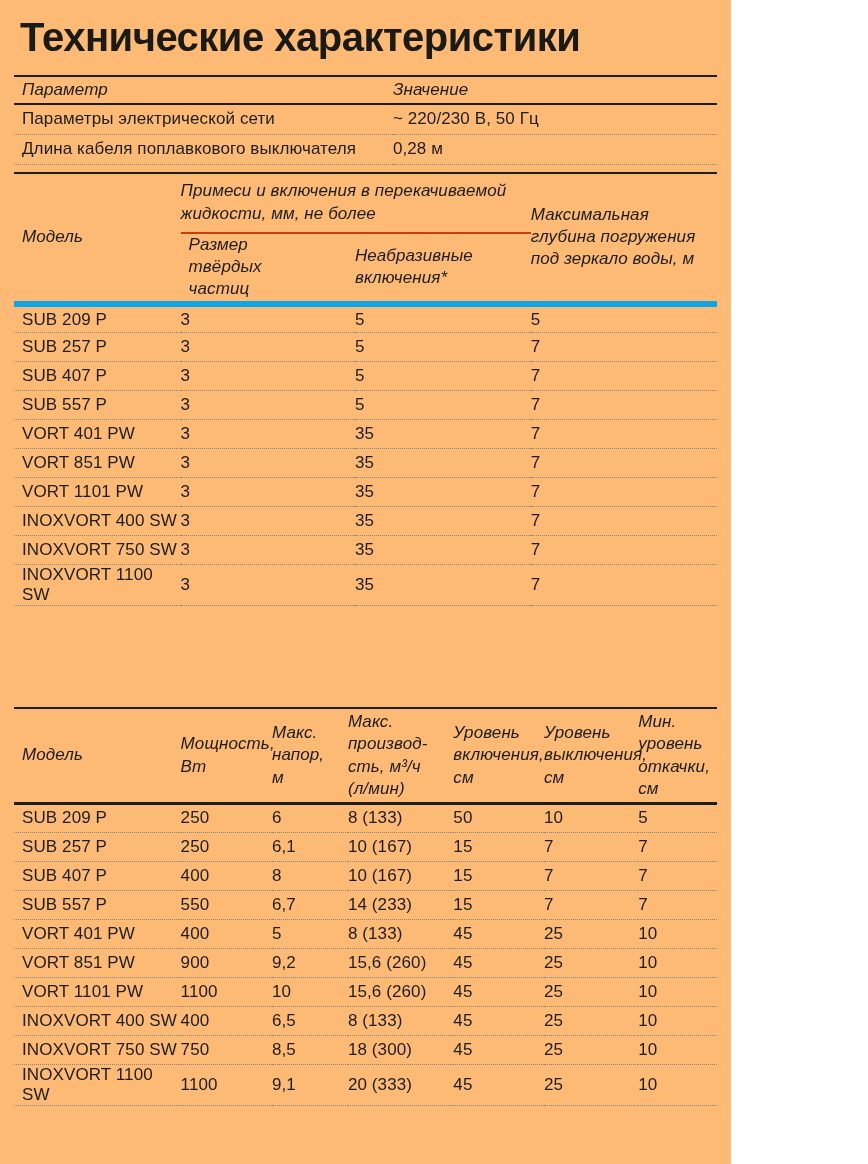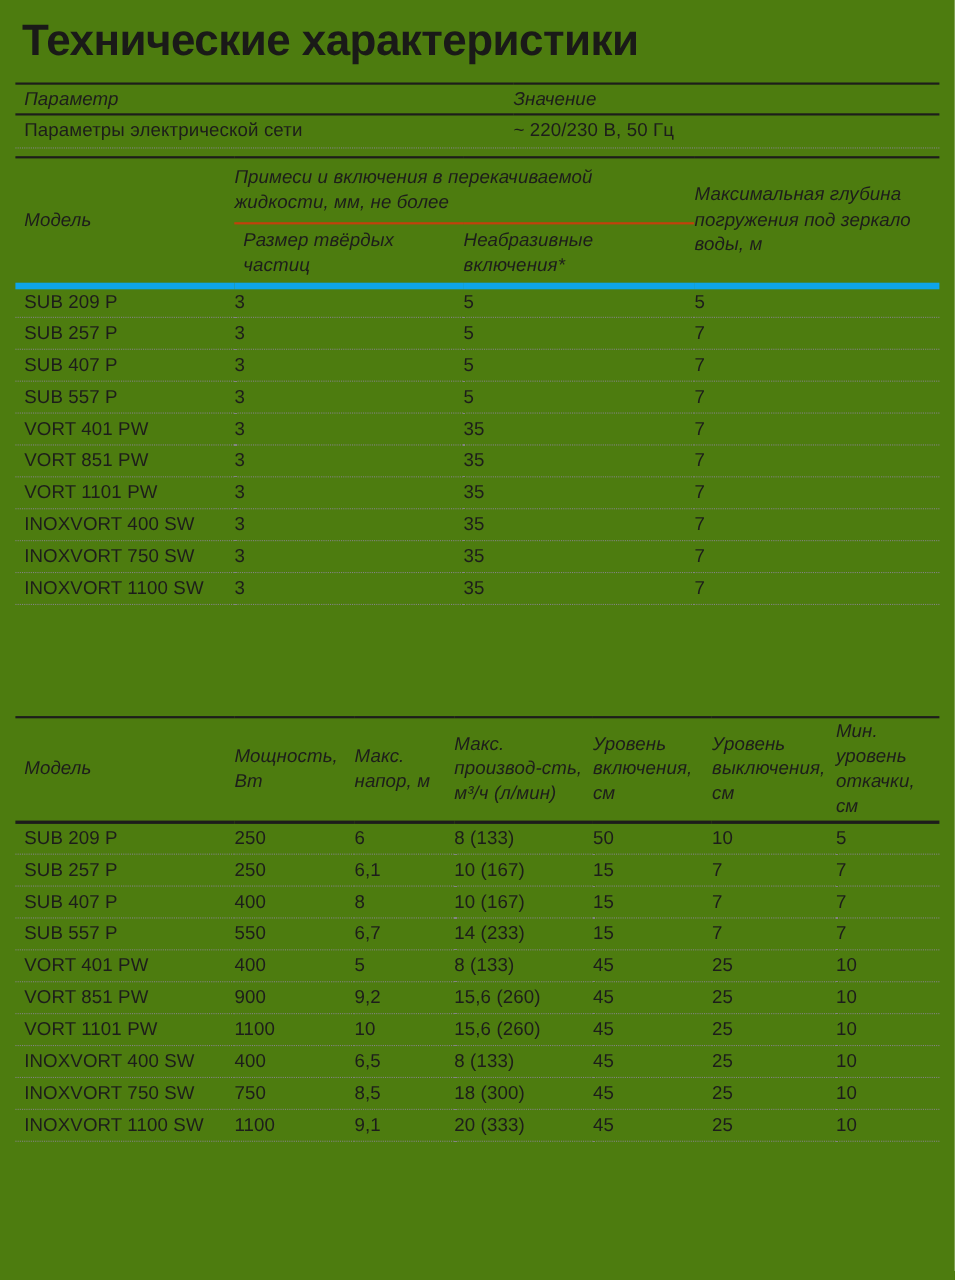--- a/index.html
+++ b/index.html
@@ -3,24 +3,24 @@
 <meta charset="utf-8">
 <style>
   * { box-sizing: border-box; }
   html, body { margin: 0; padding: 0; background: #ffffff; }
   body {
     width: 868px;
     font-family: "Liberation Sans", "DejaVu Sans", sans-serif;
     color: #1d1d1b;
   }
   .page {
-    width: 868px;
+    width: 731px;
     min-height: 1164px;
     padding: 12px 14px 14px;
-    background: #4d7c0f;
+    background: #fdba74;
   }
   .page-title {
     font-size: 40px;
     font-weight: bold;
     letter-spacing: -0.5px;
     line-height: 1.05;
     margin: 4px 0 17px 6px;
     color: #1a1a18;
   }
   table {
@@ -90,20 +90,24 @@
     <thead>
       <tr>
         <th>Параметр</th>
         <th>Значение</th>
       </tr>
     </thead>
     <tbody>
         <tr>
           <td>Параметры электрической сети</td>
           <td>~ 220/230 В, 50 Гц</td>
+        </tr>
+        <tr>
+          <td>Длина кабеля поплавкового выключателя</td>
+          <td>0,28 м</td>
         </tr>
       </tbody>
   </table>
 
   <table class="t2">
     <colgroup>
       <col style="width:23.7%">
       <col style="width:24.8%">
       <col style="width:25.0%">
       <col style="width:26.5%">

